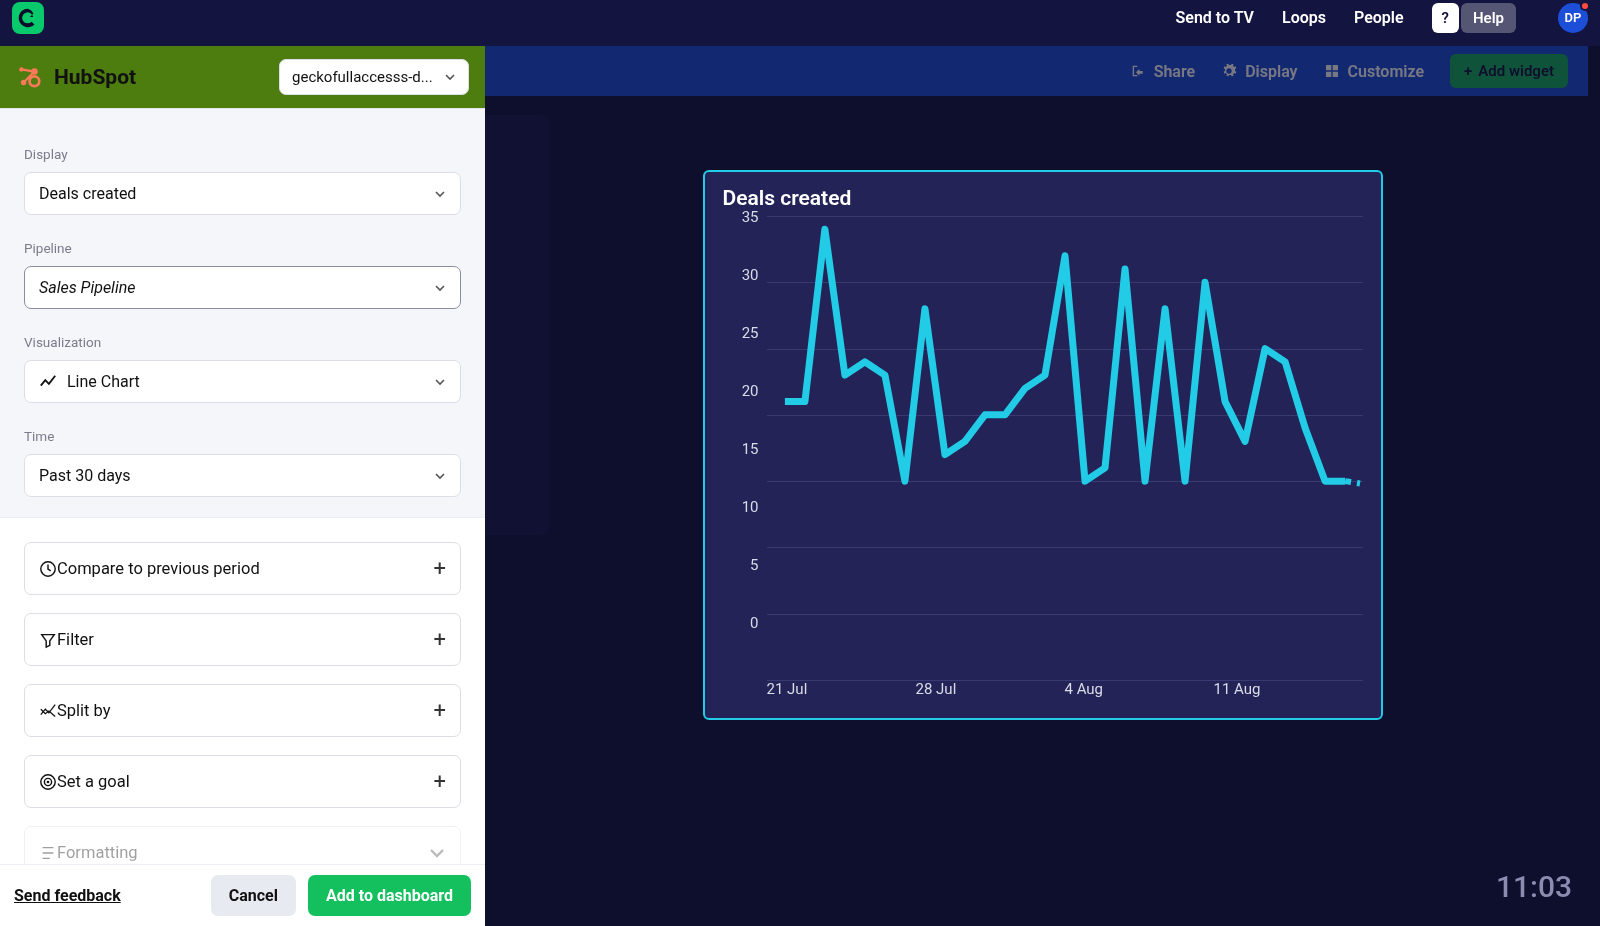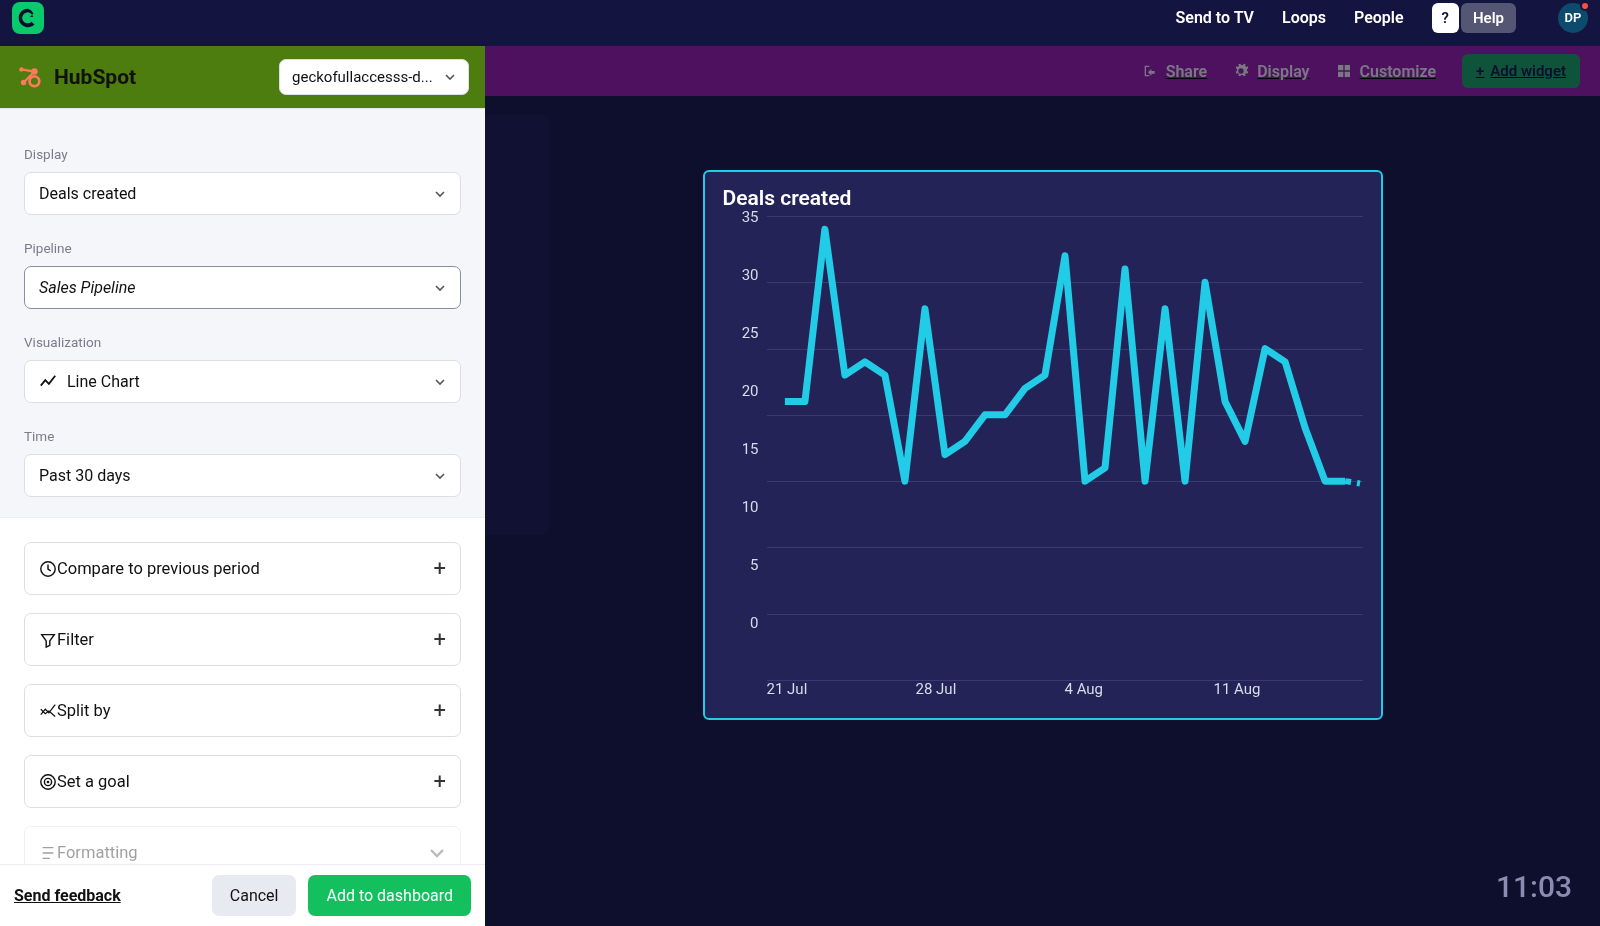--- a/index.html
+++ b/index.html
@@ -15,31 +15,30 @@
   width: 32px; height: 32px; border-radius: 8px; background: #08c96b;
   display:flex; align-items:center; justify-content:center; color:#0b0b2a; font-weight:700;
 }
 .logo svg { width:22px; height:22px; }
 .nav { display: flex; align-items: center; gap: 28px; }
 .nav a { color: #fff; font-weight: 600; font-size: 16px; text-decoration: none; cursor:pointer;}
 .help-group { display:flex; gap:2px;}
 .help-btn { background:#555574; color:#fff; border-radius:6px; padding:6px 12px; font-weight:600; font-size:15px; cursor:pointer;}
 .help-btn.q { background:#fff; color:#141441; padding:6px 10px;}
 .avatar {
-  width:30px; height:30px; border-radius:50%; background:#0c4a6e; color:#fff;
+  width:30px; height:30px; border-radius:50%; background:#1d4ed8; color:#fff;
   display:flex; align-items:center; justify-content:center; font-size:13px; font-weight:600;
   margin-left:14px; position:relative;
 }
 .avatar .dot { position:absolute; top:-2px; right:-2px; width:10px; height:10px; border-radius:50%; background:#ff4d3d; border:2px solid #141441;}
 
 .dash-header {
-  position:fixed; top:46px; left:0; right:0; height:50px; background:#a21caf;
+  position:fixed; top:46px; left:0; right:12px; height:50px; background:#1d4ed8;
   display:flex; align-items:center; justify-content:flex-end; gap:26px; padding:0 20px;
   z-index:4;
-  text-decoration:underline;
 }
 .dash-action { color:#fff; font-weight:600; font-size:16px; display:flex; align-items:center; gap:8px; cursor:pointer;}
 .dash-action svg { width:16px; height:16px; fill:#fff;}
 .add-widget { background:#17b05d; color:#141441; border-radius:6px; padding:8px 14px; font-weight:600; font-size:15px; display:flex; align-items:center; gap:6px;}
 .overlay {
   position:fixed; left:0; top:46px; right:0; bottom:0;
   background:rgba(10,10,30,0.55); z-index:6;
 }
 
 .panel {
@@ -81,21 +80,21 @@
 .option-row .left { display:flex; align-items:center; text-align:center;}
 .option-row svg { width:18px; height:18px;}
 .plus { font-size:22px; color:#333; font-weight:400; line-height:0;}
 
 .panel-footer {
   height:62px; border-top:1px solid #eceef5; background:#fff;
   display:flex; align-items:center; justify-content:space-between; padding:0 14px;
 }
 .feedback { font-size:16px; font-weight:700; color:#111; text-decoration:underline; cursor:pointer;}
 .footer-btns { display:flex; gap:12px;}
-.btn { border:none; border-radius:7px; padding:11px 18px; font-size:16px; font-weight:400; cursor:pointer;}
+.btn { border:none; border-radius:7px; padding:11px 18px; font-size:16px; font-weight:700; cursor:pointer;}
 .btn.cancel { background:#e8eaf2; color:#111;}
 .btn.primary { background:#13c05d; color:#fff;}
 
 .preview-pane {
   position:fixed; left:485px; right:0; top:96px; bottom:0; z-index:8;
   display:flex; align-items:flex-start; justify-content:center; padding-top:74px;
 }
 .chart-card {
   width:680px; height:550px; background:#232357; border:2px solid #22cbe6; border-radius:6px;
   padding:14px 18px 8px 18px; color:#fff; display:flex; flex-direction:column;

